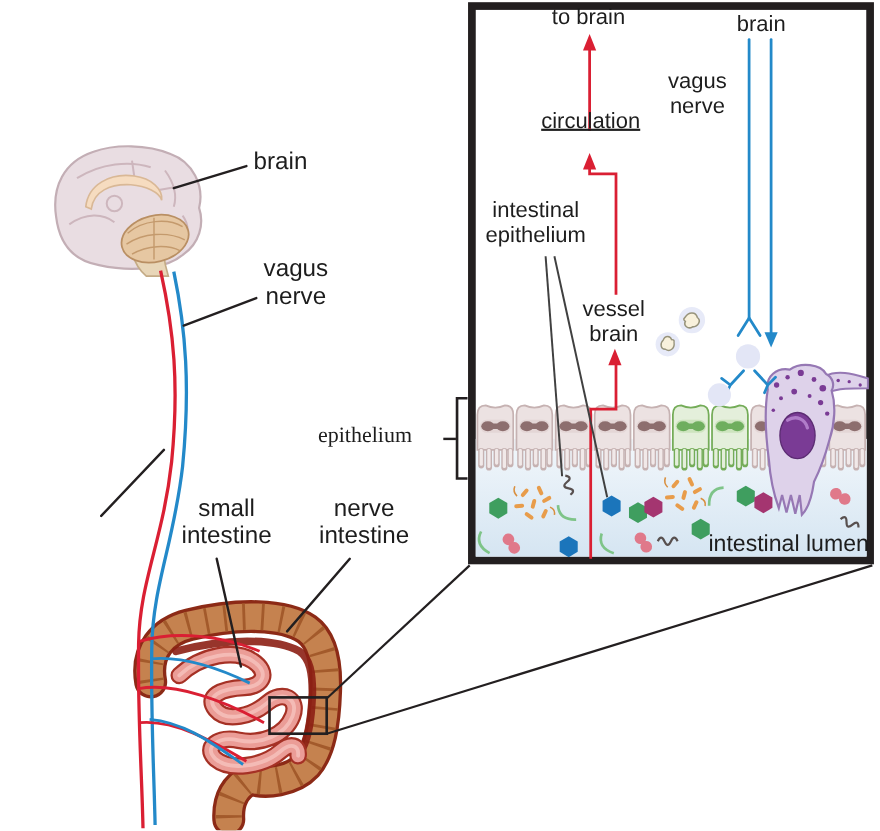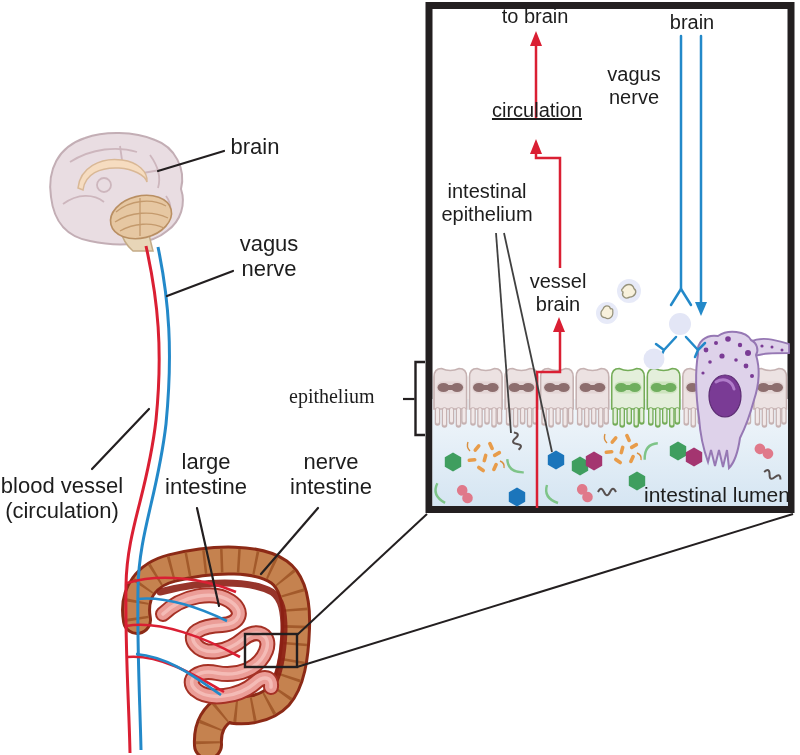--- a/index.html
+++ b/index.html
@@ -267,27 +267,23 @@
   </g>
 </svg>
 
 <div class="lbl fs22" style="left:255px;top:134px;">brain</div>
 
 <div class="lbl fs22" style="left:269px;top:231px;">
   <span class="line">vagus</span>
   <span class="line">nerve</span>
 </div>
 
-<div class="lbl fs22" style="left:62px;top:473px;">
-  <span class="line">blood vessel</span>
-  <span class="line">(circulation)</span>
-</div>
 
 <div class="lbl fs22" style="left:206px;top:449px;">
-  <span class="line">large</span>
+  <span class="line">small</span>
   <span class="line">intestine</span>
 </div>
 
 <div class="lbl fs22" style="left:331px;top:449px;">
   <span class="line">nerve</span>
   <span class="line">intestine</span>
 </div>
 
 <div class="lbl fs23 left-anchor" style="left:289px;top:385px;">epithelium</div>
 

